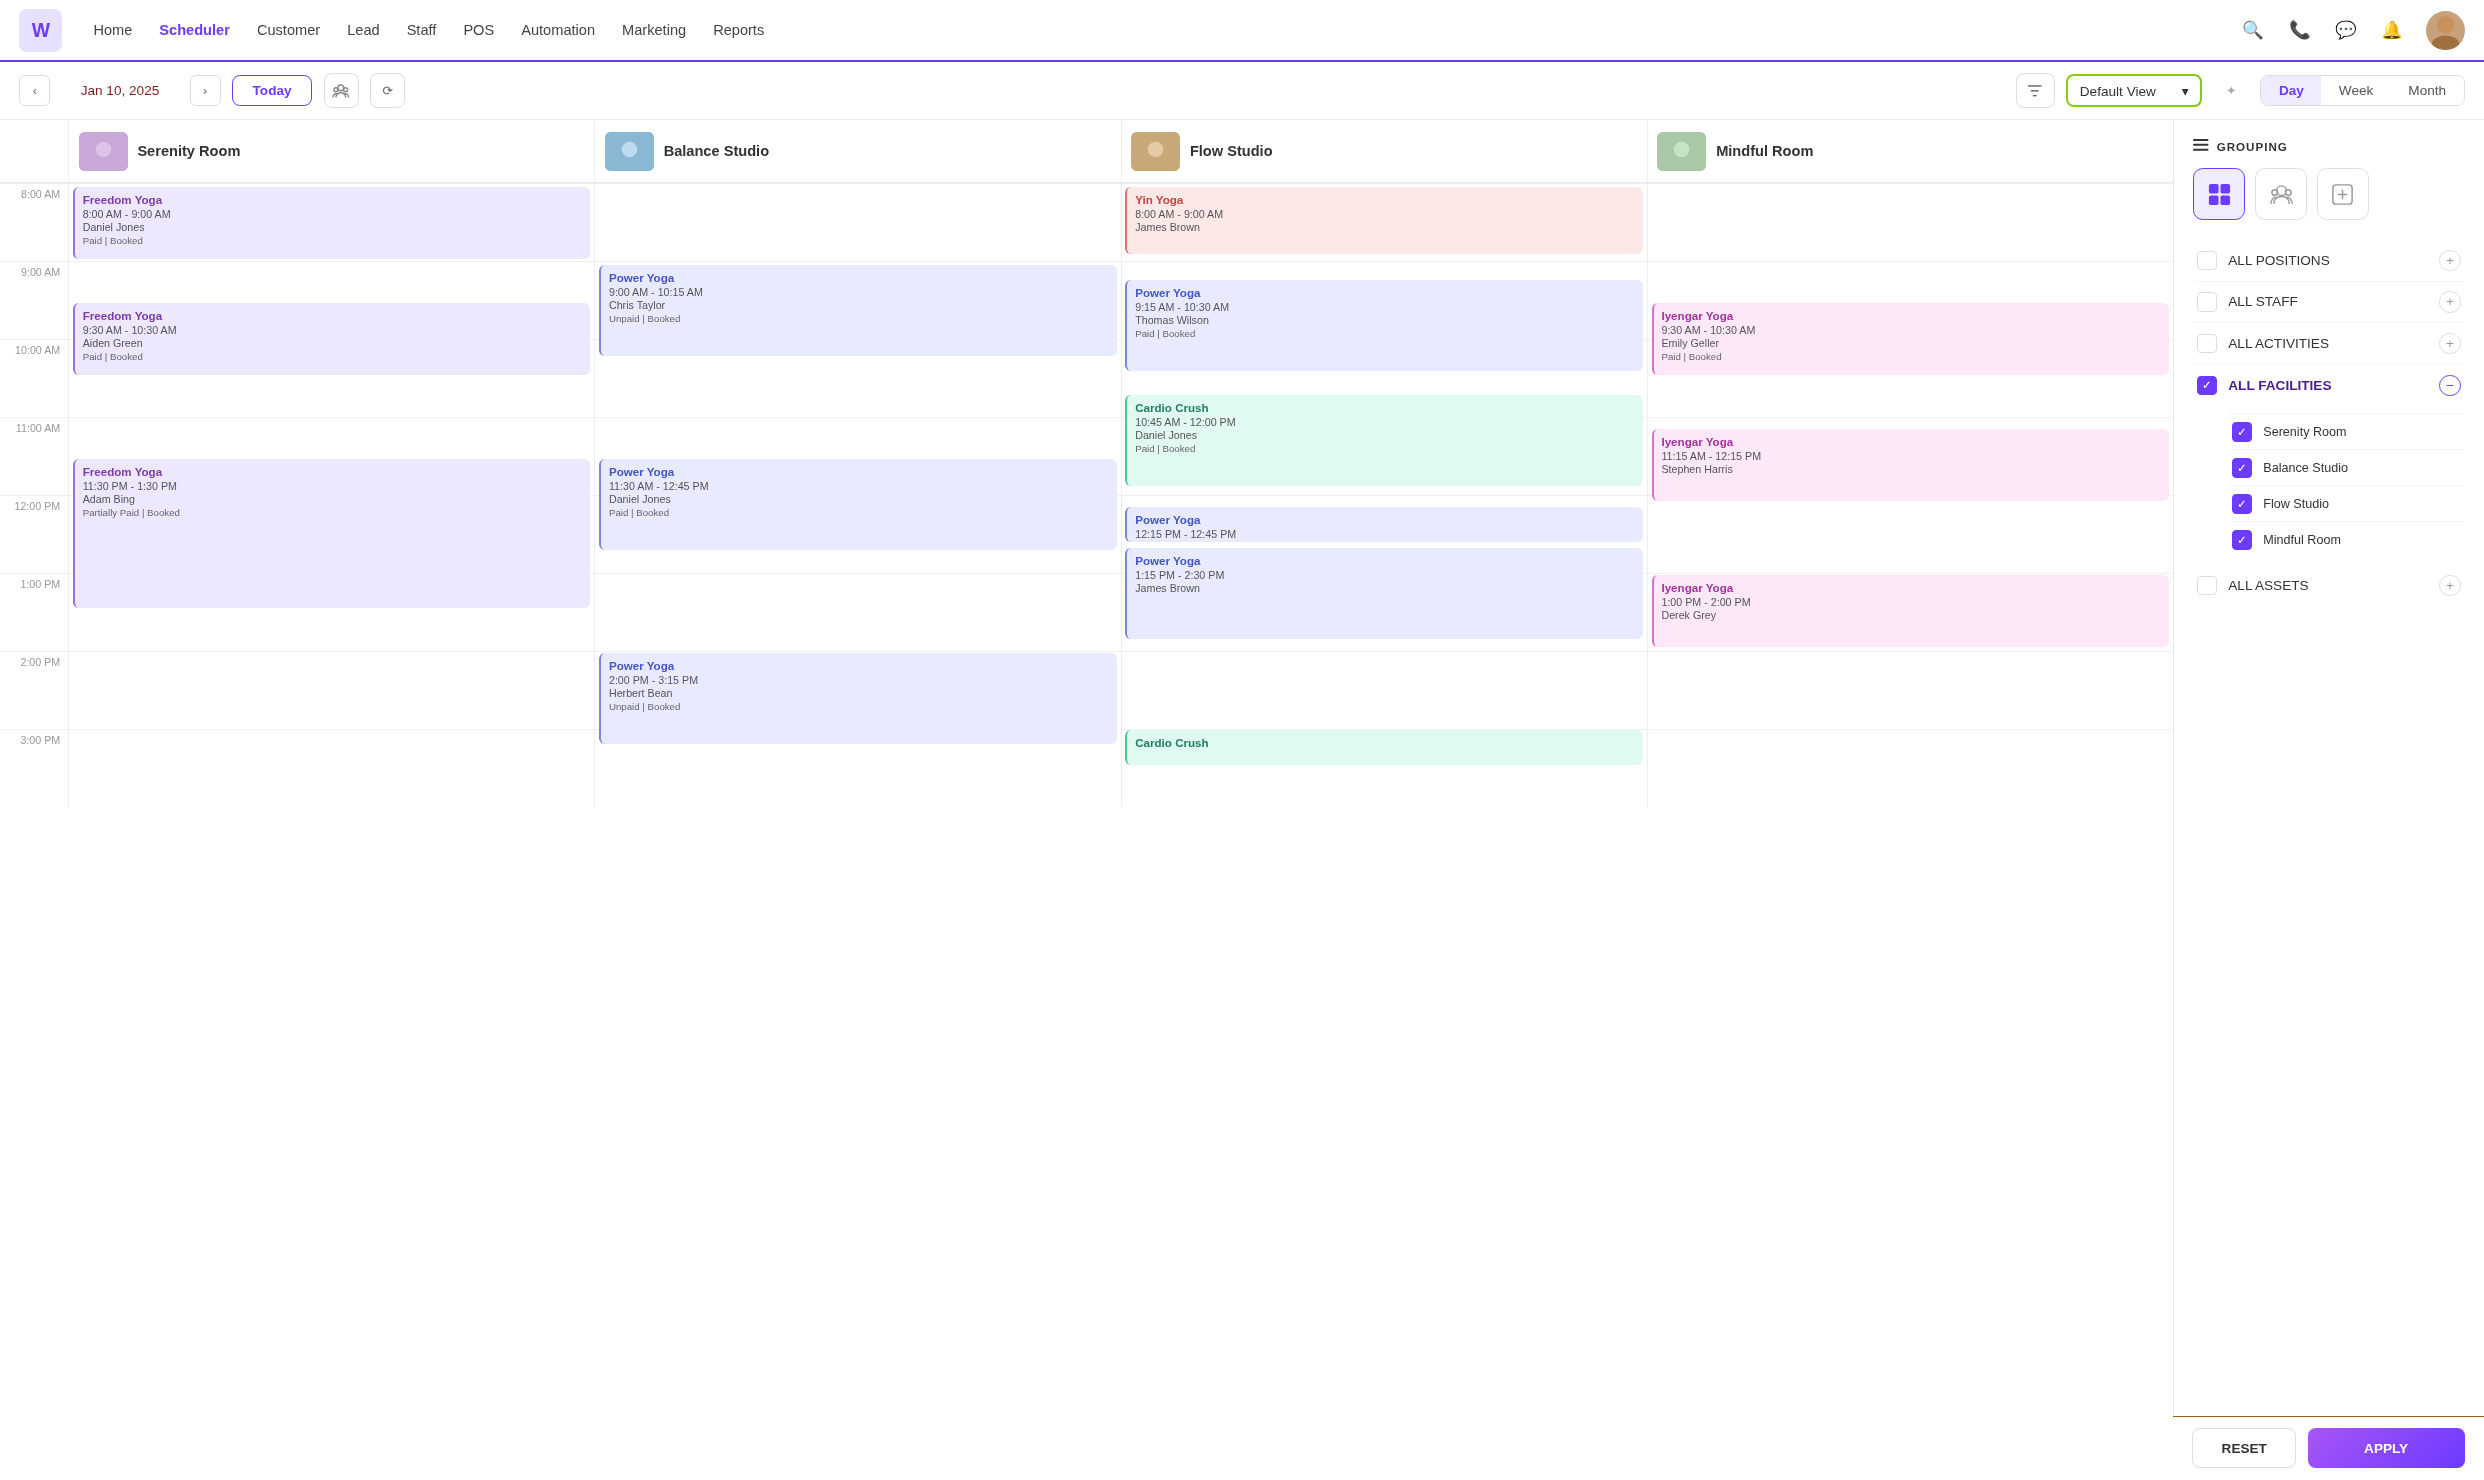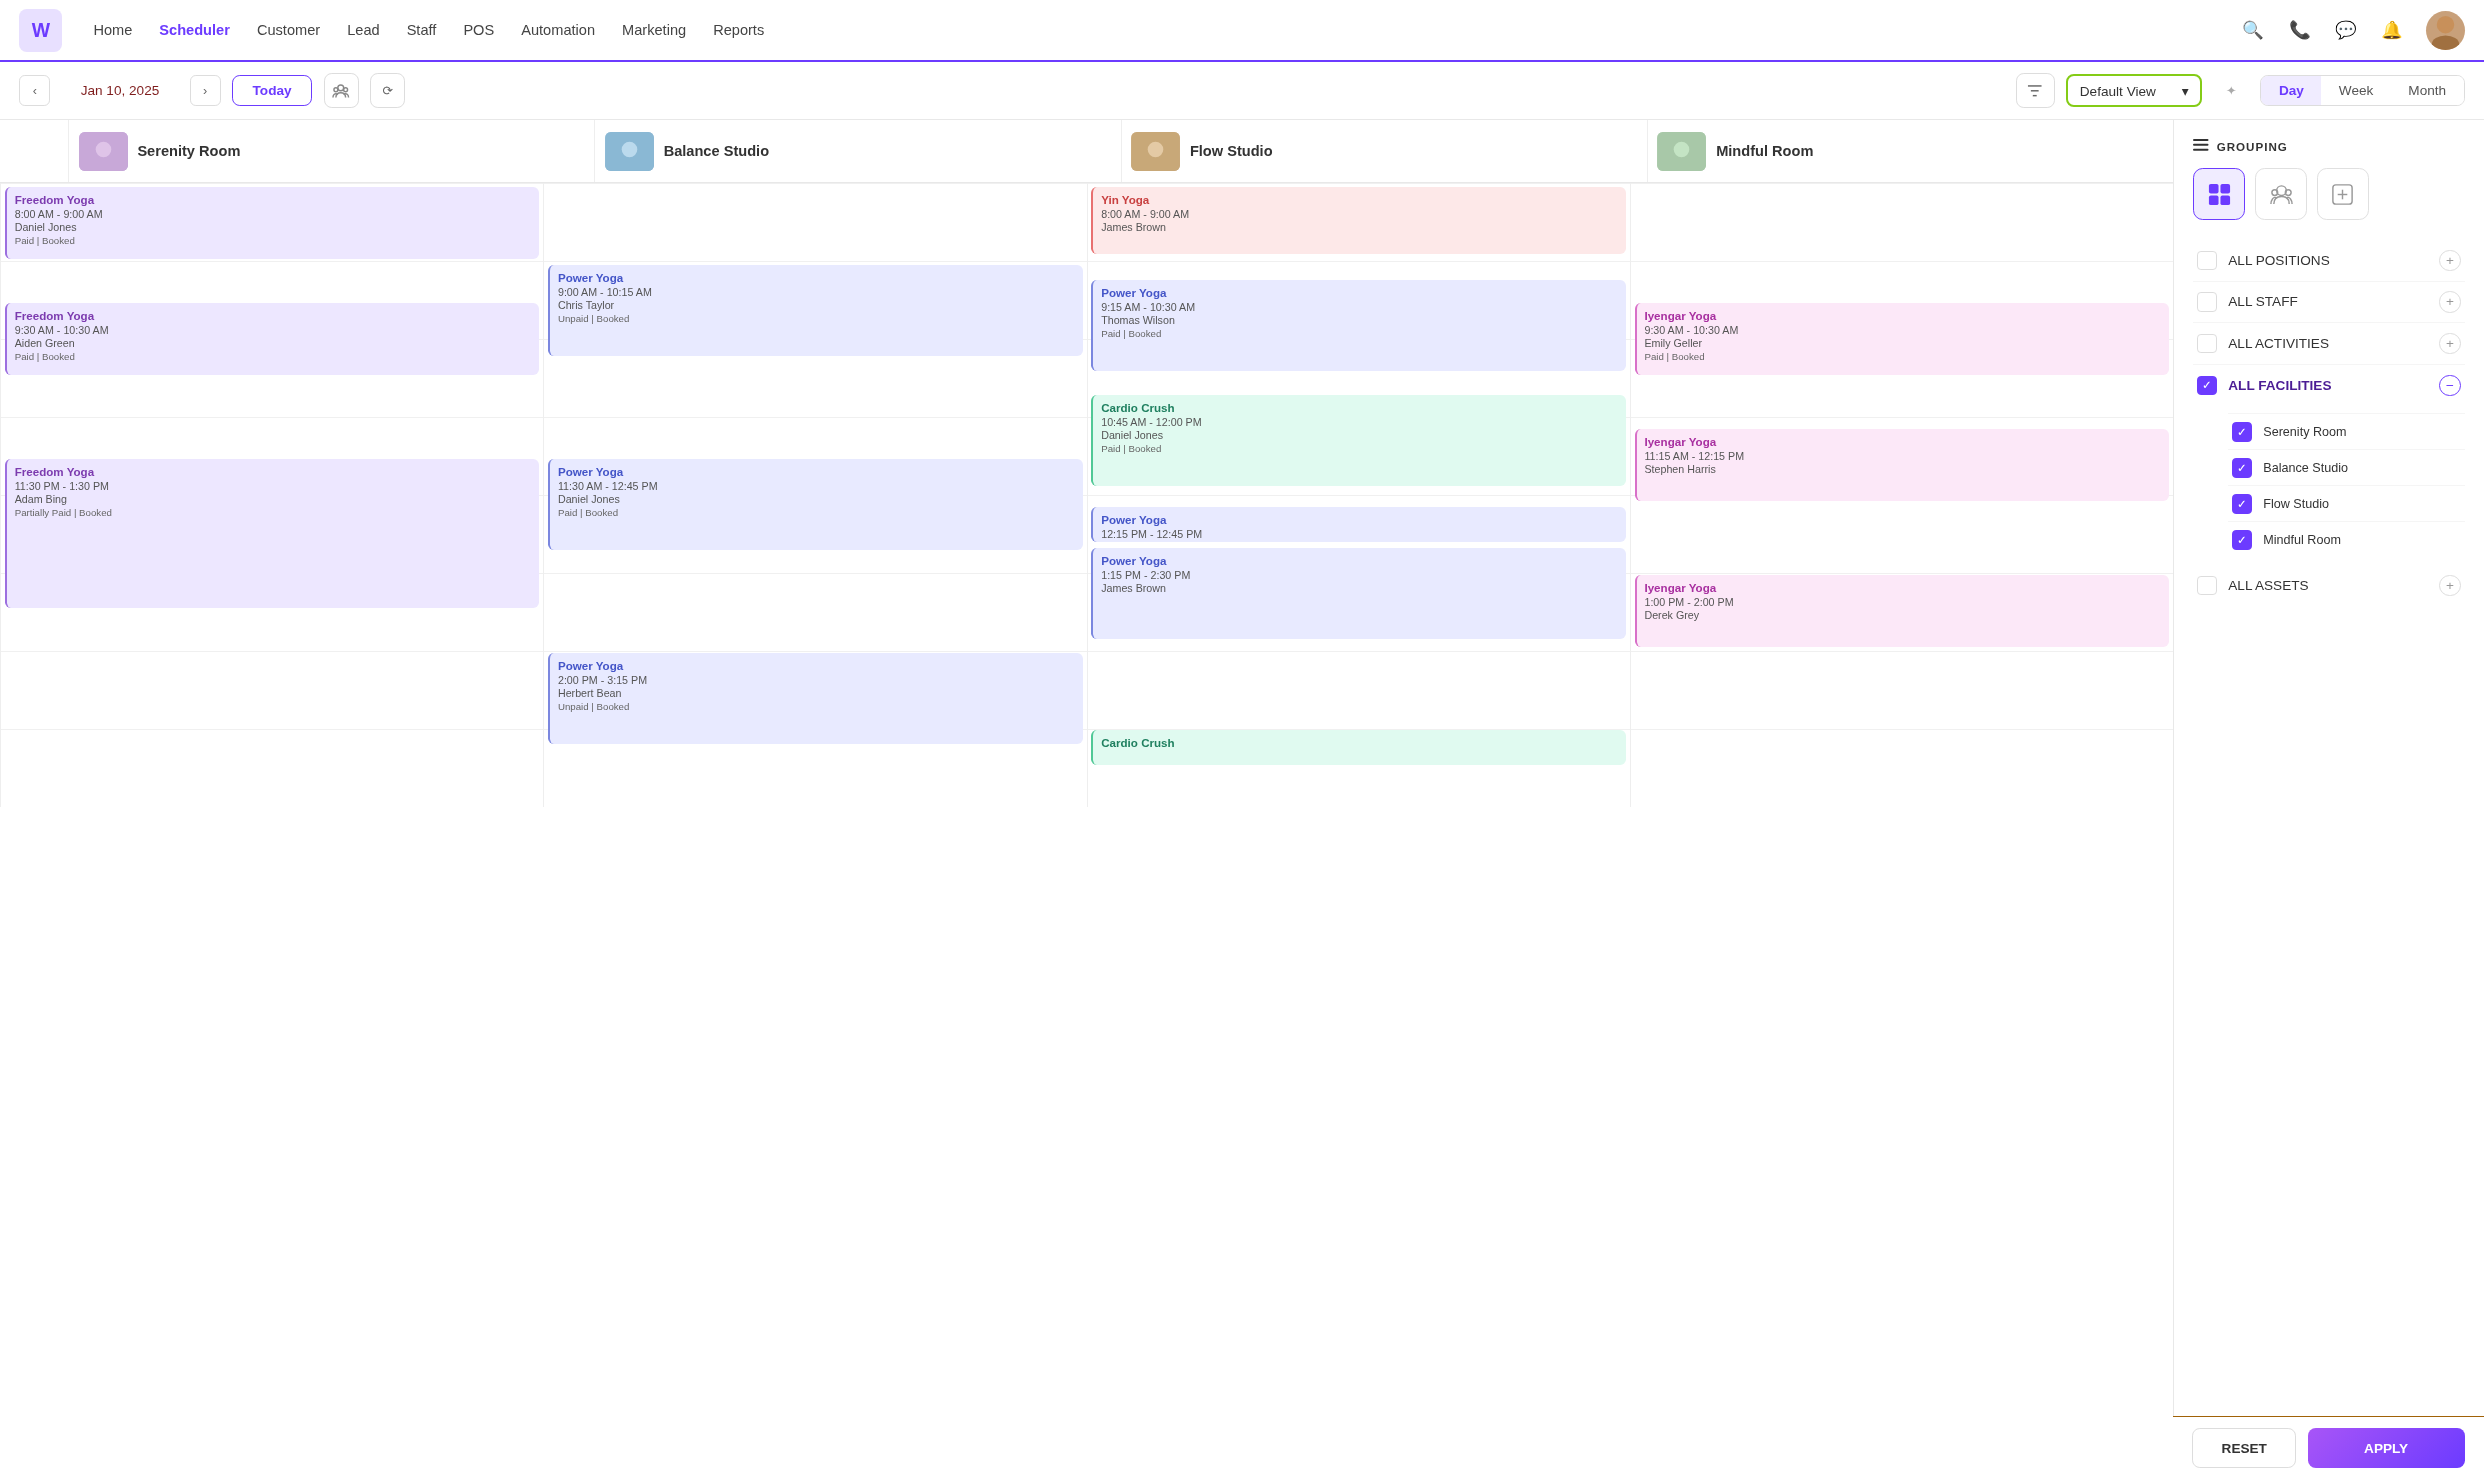--- a/index.html
+++ b/index.html
@@ -207,20 +207,30 @@
               <rect width="50" height="40" fill="#a8c8a8"></rect>
               <circle cx="25" cy="18" r="8" fill="#d0f0d0" opacity="0.7"></circle>
             </svg>
         </div>
         <span class="room-name">Mindful Room</span>
       </div>
     </div>
 
     <div class="schedule-body">
 
+      <div class="time-col">
+        <div class="time-slot">8:00 AM</div>
+        <div class="time-slot">9:00 AM</div>
+        <div class="time-slot">10:00 AM</div>
+        <div class="time-slot">11:00 AM</div>
+        <div class="time-slot">12:00 PM</div>
+        <div class="time-slot">1:00 PM</div>
+        <div class="time-slot">2:00 PM</div>
+        <div class="time-slot">3:00 PM</div>
+      </div>
 
       <div class="rooms-grid">
 
         <div class="room-col" style="position:relative;">
           <div class="hour-line"></div>
             <div class="hour-line"></div>
             <div class="hour-line"></div>
           <div class="hour-line"></div>
             <div class="hour-line"></div>
             <div class="hour-line"></div>

